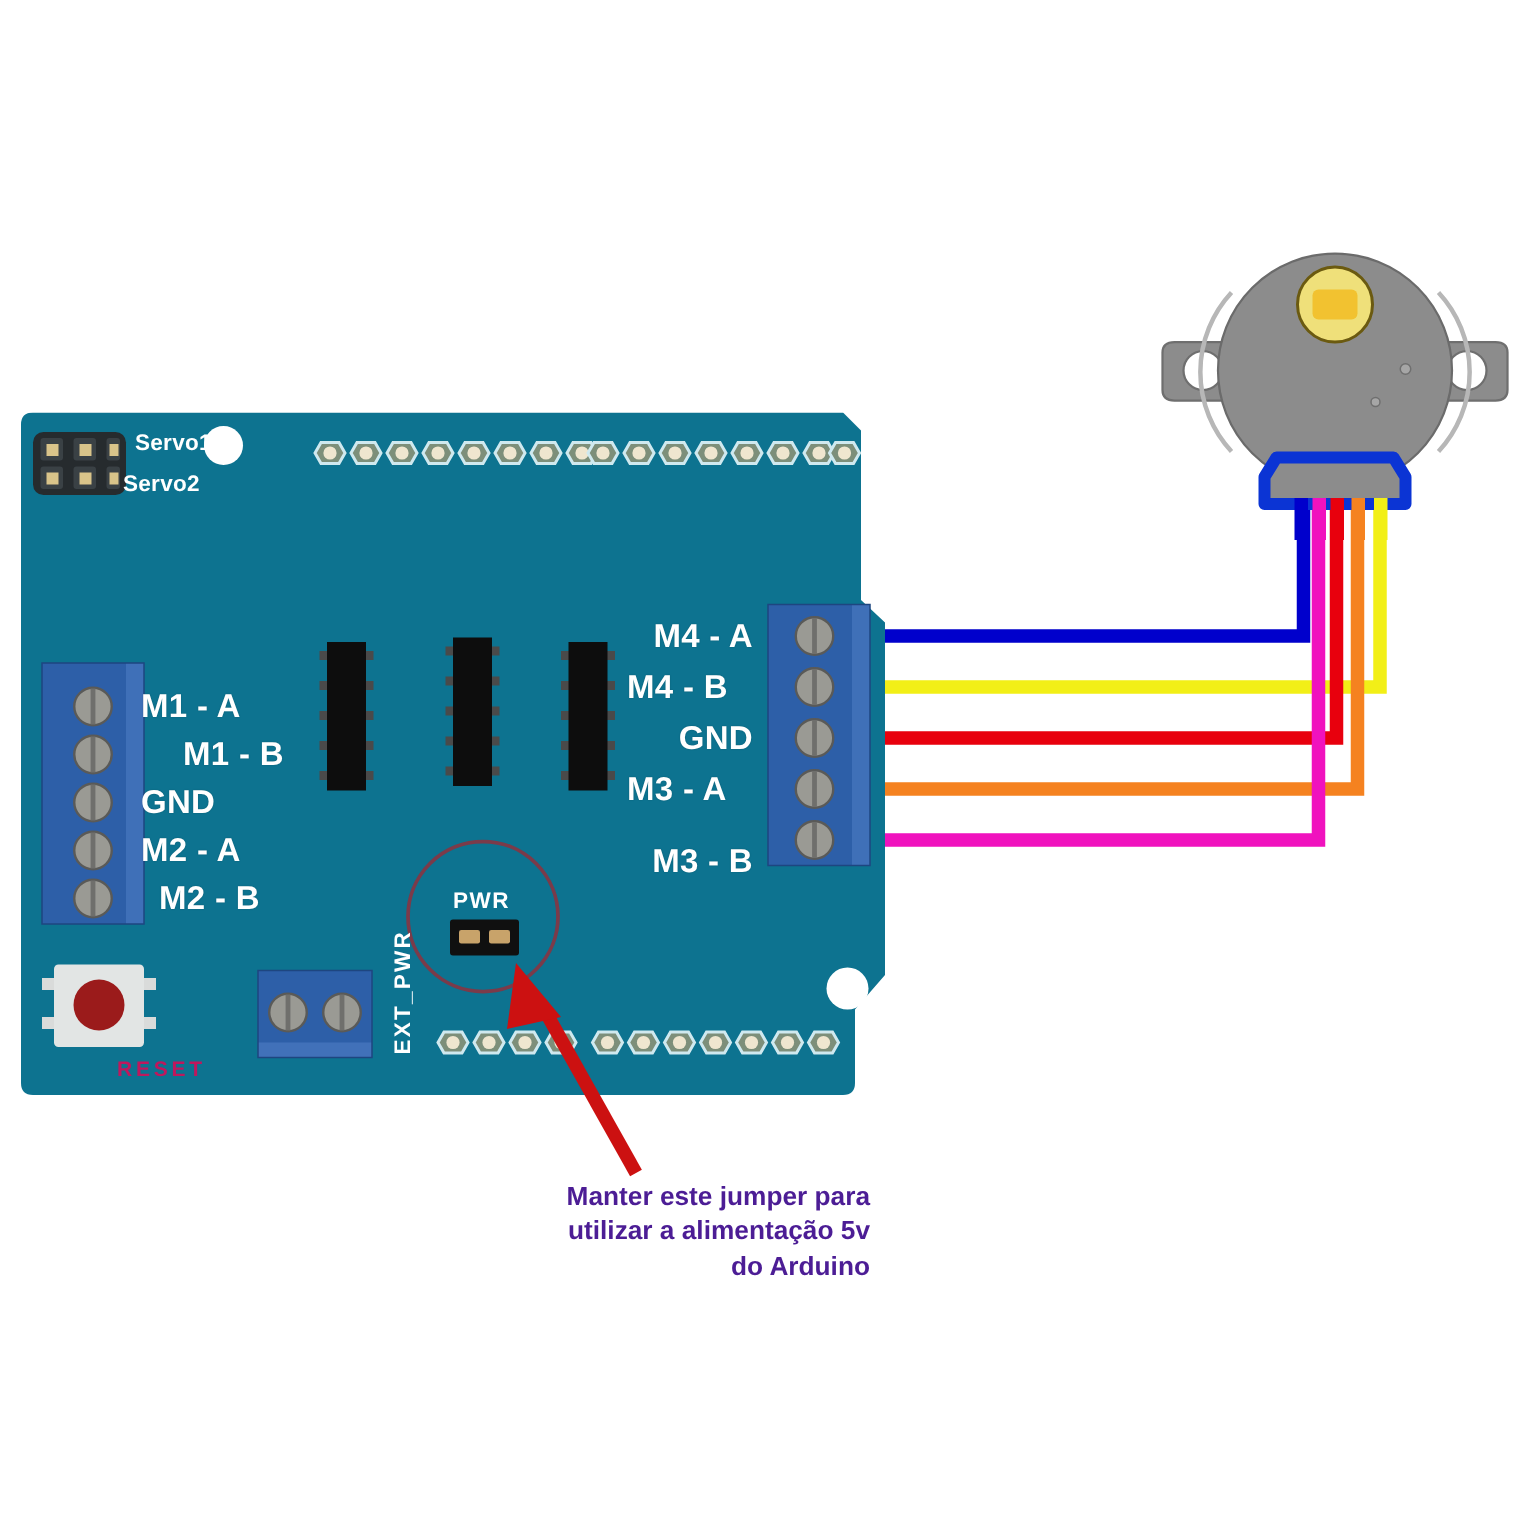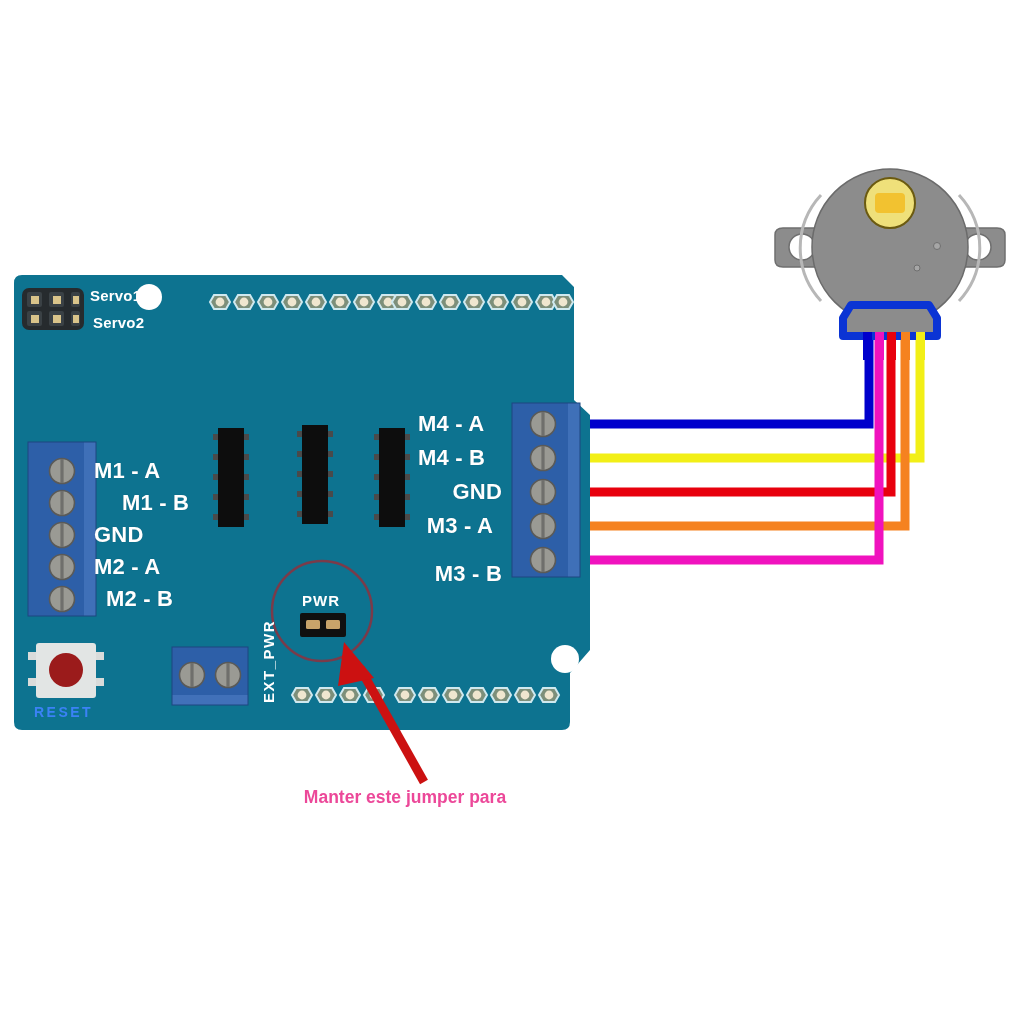--- a/index.html
+++ b/index.html
@@ -39,37 +39,38 @@
   }
   .term-label {
     font-size: 22px;
     text-shadow: 0 0 1px rgba(0,0,0,0.25);
   }
   .servo-label { font-size: 15px; }
   .pwr-label { font-size: 15px; letter-spacing: 1px; }
   .reset-label {
     font-size: 14px;
     letter-spacing: 2.5px;
-    color: #3b82f6;
+    color: #be185d;
+    margin-left: 44px;
   }
   .extpwr-label {
     font-size: 15px;
     letter-spacing: 1.5px;
     transform: rotate(-90deg);
     transform-origin: left top;
   }
 
   
   #caption {
     position: absolute;
     left: 230px;
     top: 786px;
     width: 350px;
-    text-align: center;
-    color: #ec4899;
+    text-align: right;
+    color: #4c1d95;
     font-family: "Liberation Sans", sans-serif;
     font-weight: bold;
     font-size: 17.5px;
     line-height: 1.33;
   }
   #caption div { white-space: nowrap; }
 </style>
 </head>
 <body>
 
@@ -262,43 +263,45 @@
 
       <circle cx="308" cy="336" r="50" fill="none" stroke="#7a3b4a" stroke-width="2.5"></circle>
       <g>
         <rect x="286" y="338" width="46" height="24" rx="2" fill="#101010"></rect>
         <rect x="292" y="345" width="14" height="9" rx="1.5" fill="#c8a36a"></rect>
         <rect x="312" y="345" width="14" height="9" rx="1.5" fill="#c8a36a"></rect>
       </g>
     </svg>
 
     <span class="silk-text servo-label" style="left:76px; top:13px;">Servo1</span>
-    <span class="silk-text servo-label" style="left:79px; top:40px;">Servo2</span>
+    <span class="silk-text servo-label" style="left:68px; top:40px;">Servo2</span>
 
     <span class="silk-text term-label" style="left:80px; top:185px;">M1 - A</span>
     <span class="silk-text term-label" style="left:80px; top:217px;margin-left:28px;">M1 - B</span>
     <span class="silk-text term-label" style="left:80px; top:249px;">GND</span>
     <span class="silk-text term-label" style="left:80px; top:281px;text-align:center;">M2 - A</span>
     <span class="silk-text term-label" style="left:92px; top:313px;">M2 - B</span>
 
-    <span class="silk-text term-label" style="left:404px; top:138px; text-align:left; width:84px;">M4 - A</span>
+    <span class="silk-text term-label" style="left:404px; top:138px; text-align:right; width:84px;">M4 - A</span>
     <span class="silk-text term-label" style="left:404px; top:172px; text-align:left; width:84px;">M4 - B</span>
     <span class="silk-text term-label" style="left:404px; top:206px; text-align:right; width:84px;">GND</span>
-    <span class="silk-text term-label" style="left:404px; top:240px; text-align:center; width:84px;">M3 - A</span>
+    <span class="silk-text term-label" style="left:404px; top:240px; text-align:left; width:84px;">M3 - A</span>
     <span class="silk-text term-label" style="left:404px; top:288px; text-align:right; width:84px;">M3 - B</span>
 
     <span class="silk-text pwr-label" style="left:288px; top:318px;">PWR</span>
 
     <span class="silk-text extpwr-label" style="left:247px; top:428px;">EXT_PWR</span>
 
     <span class="silk-text reset-label" style="left:20px; top:430px;">RESET</span>
   </div>
 
   <svg class="abs" style="left:330px;top:630px;" width="110" height="160">
     <line x1="94" y1="152" x2="30" y2="38" stroke="#cc1111" stroke-width="9"></line>
     <polygon points="14,12 44,48 8,56" fill="#cc1111"></polygon>
   </svg>
 
   <div id="caption">
     <div>Manter este jumper para</div>
+    <div>utilizar a alimentação 5v</div>
+    <div>do Arduino</div>
   </div>
 
 </div>
 
 </body></html>

